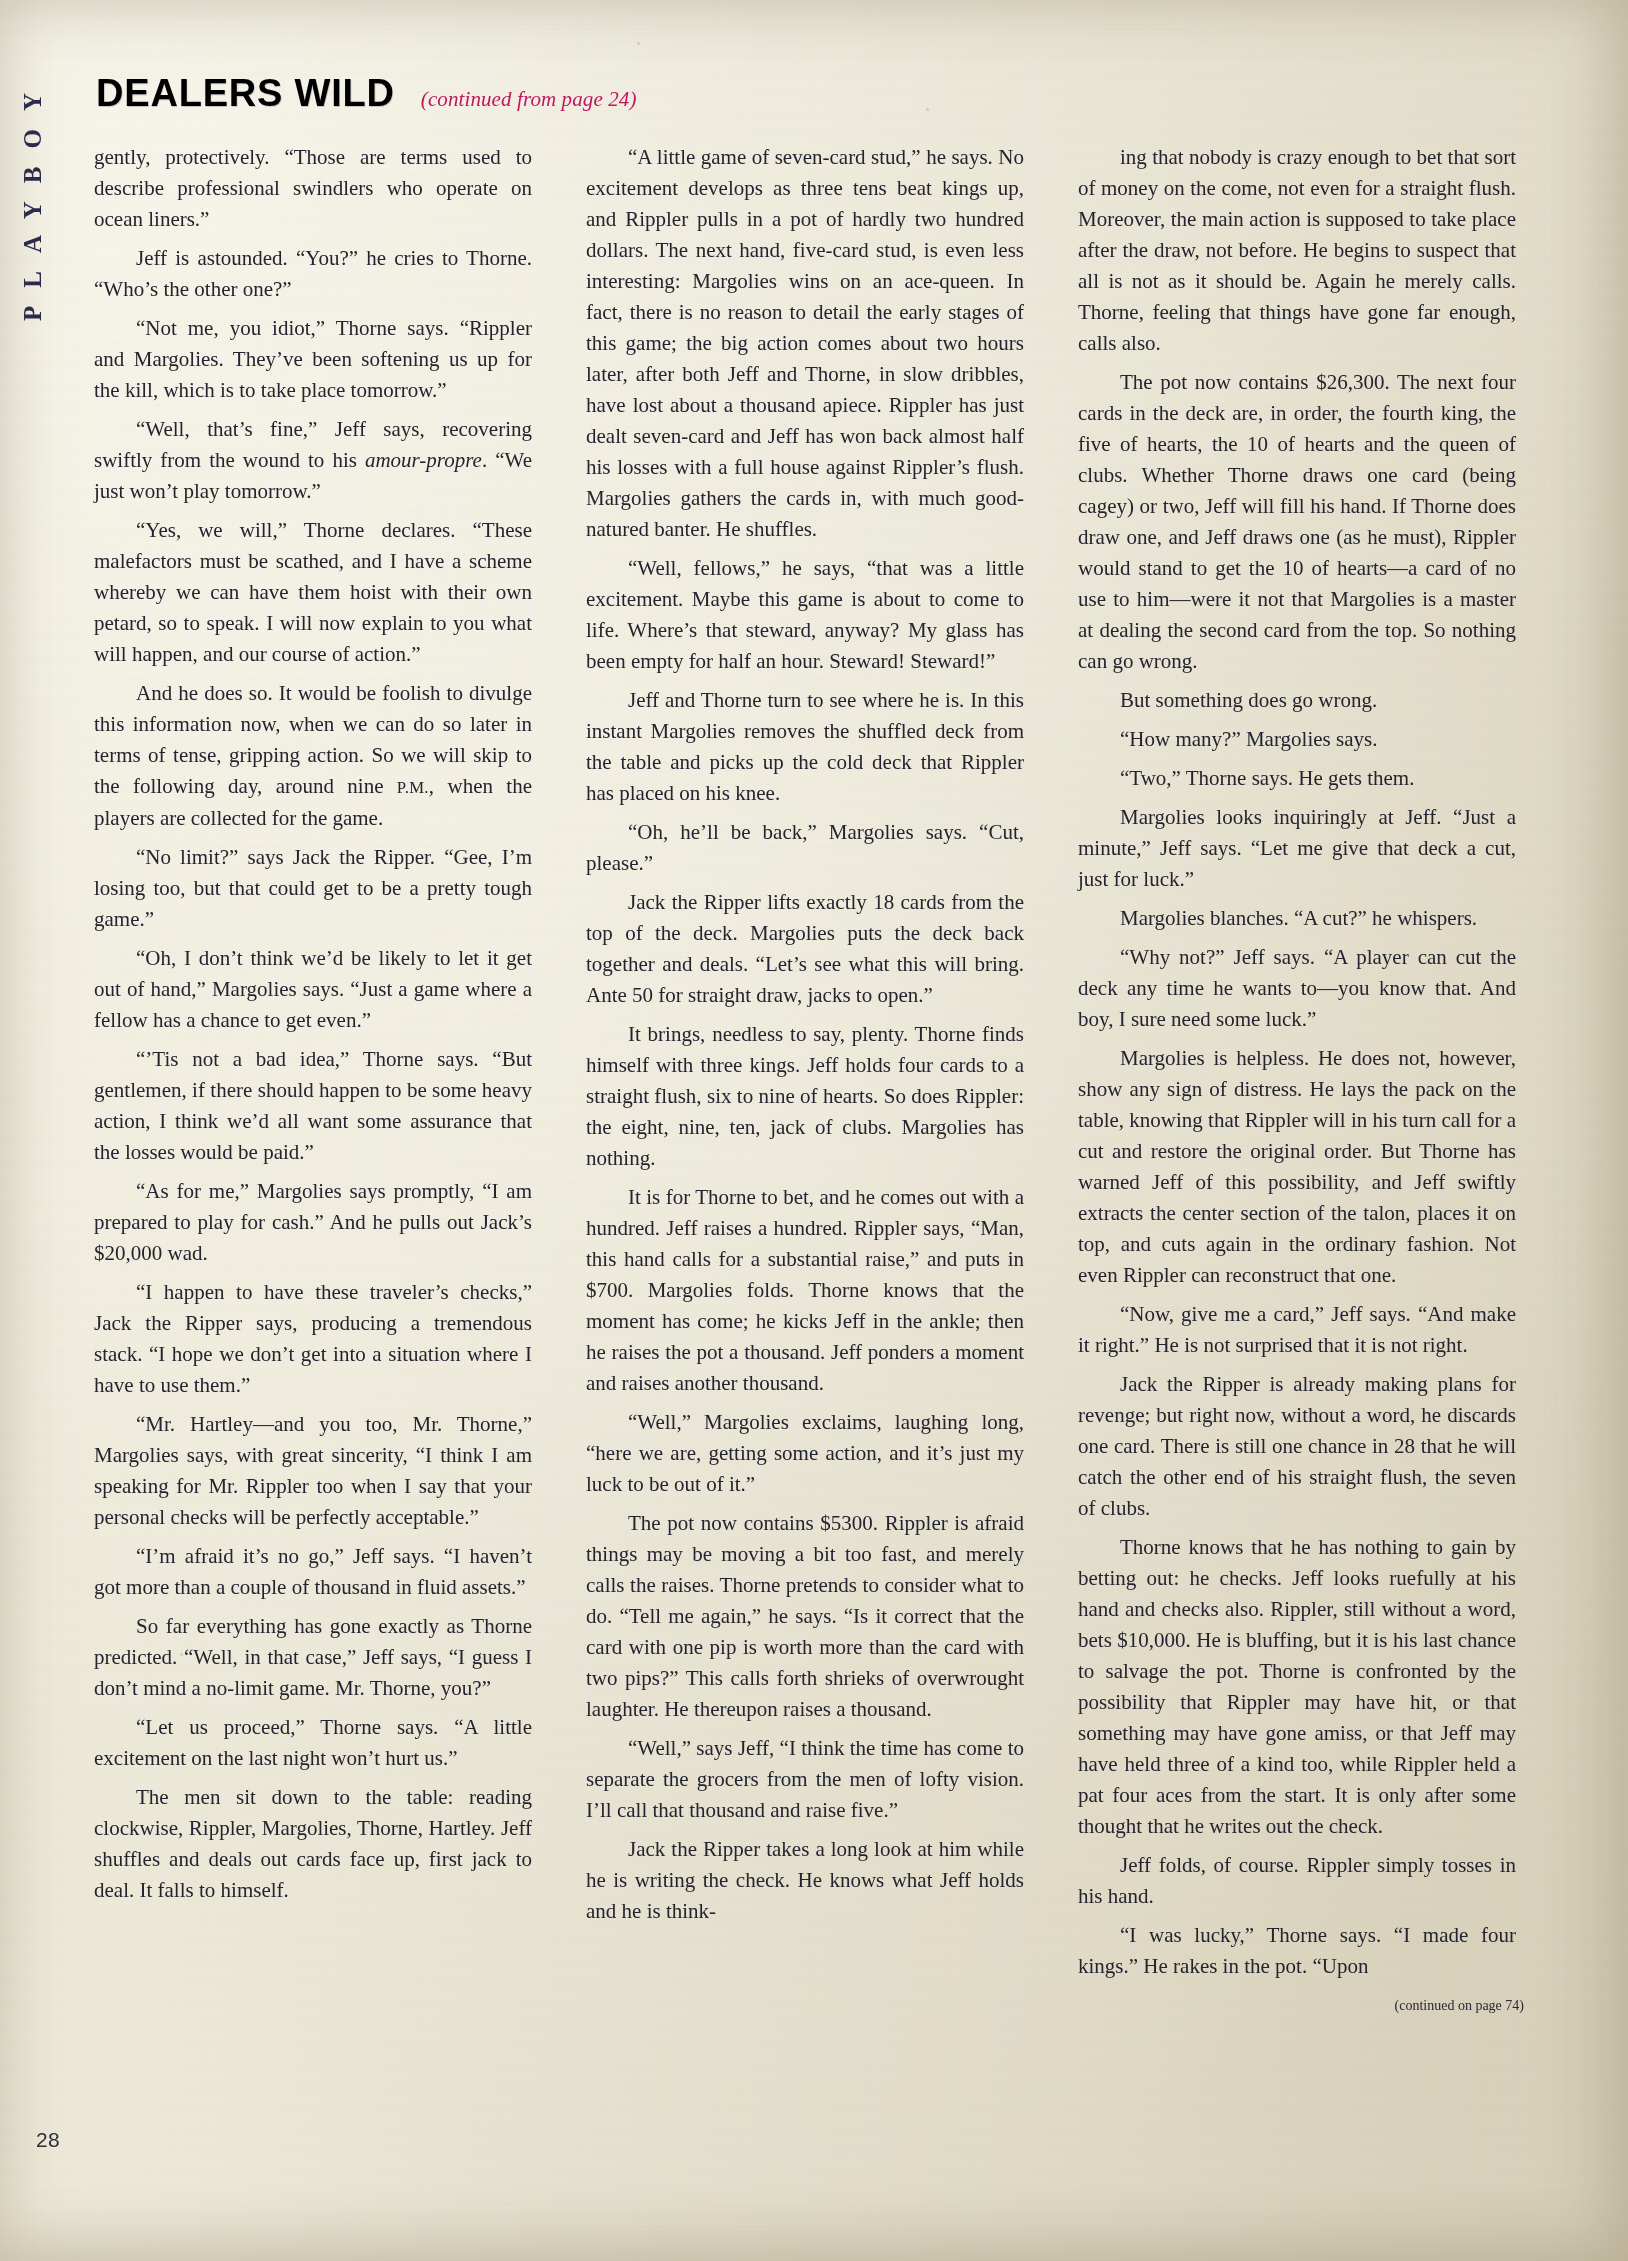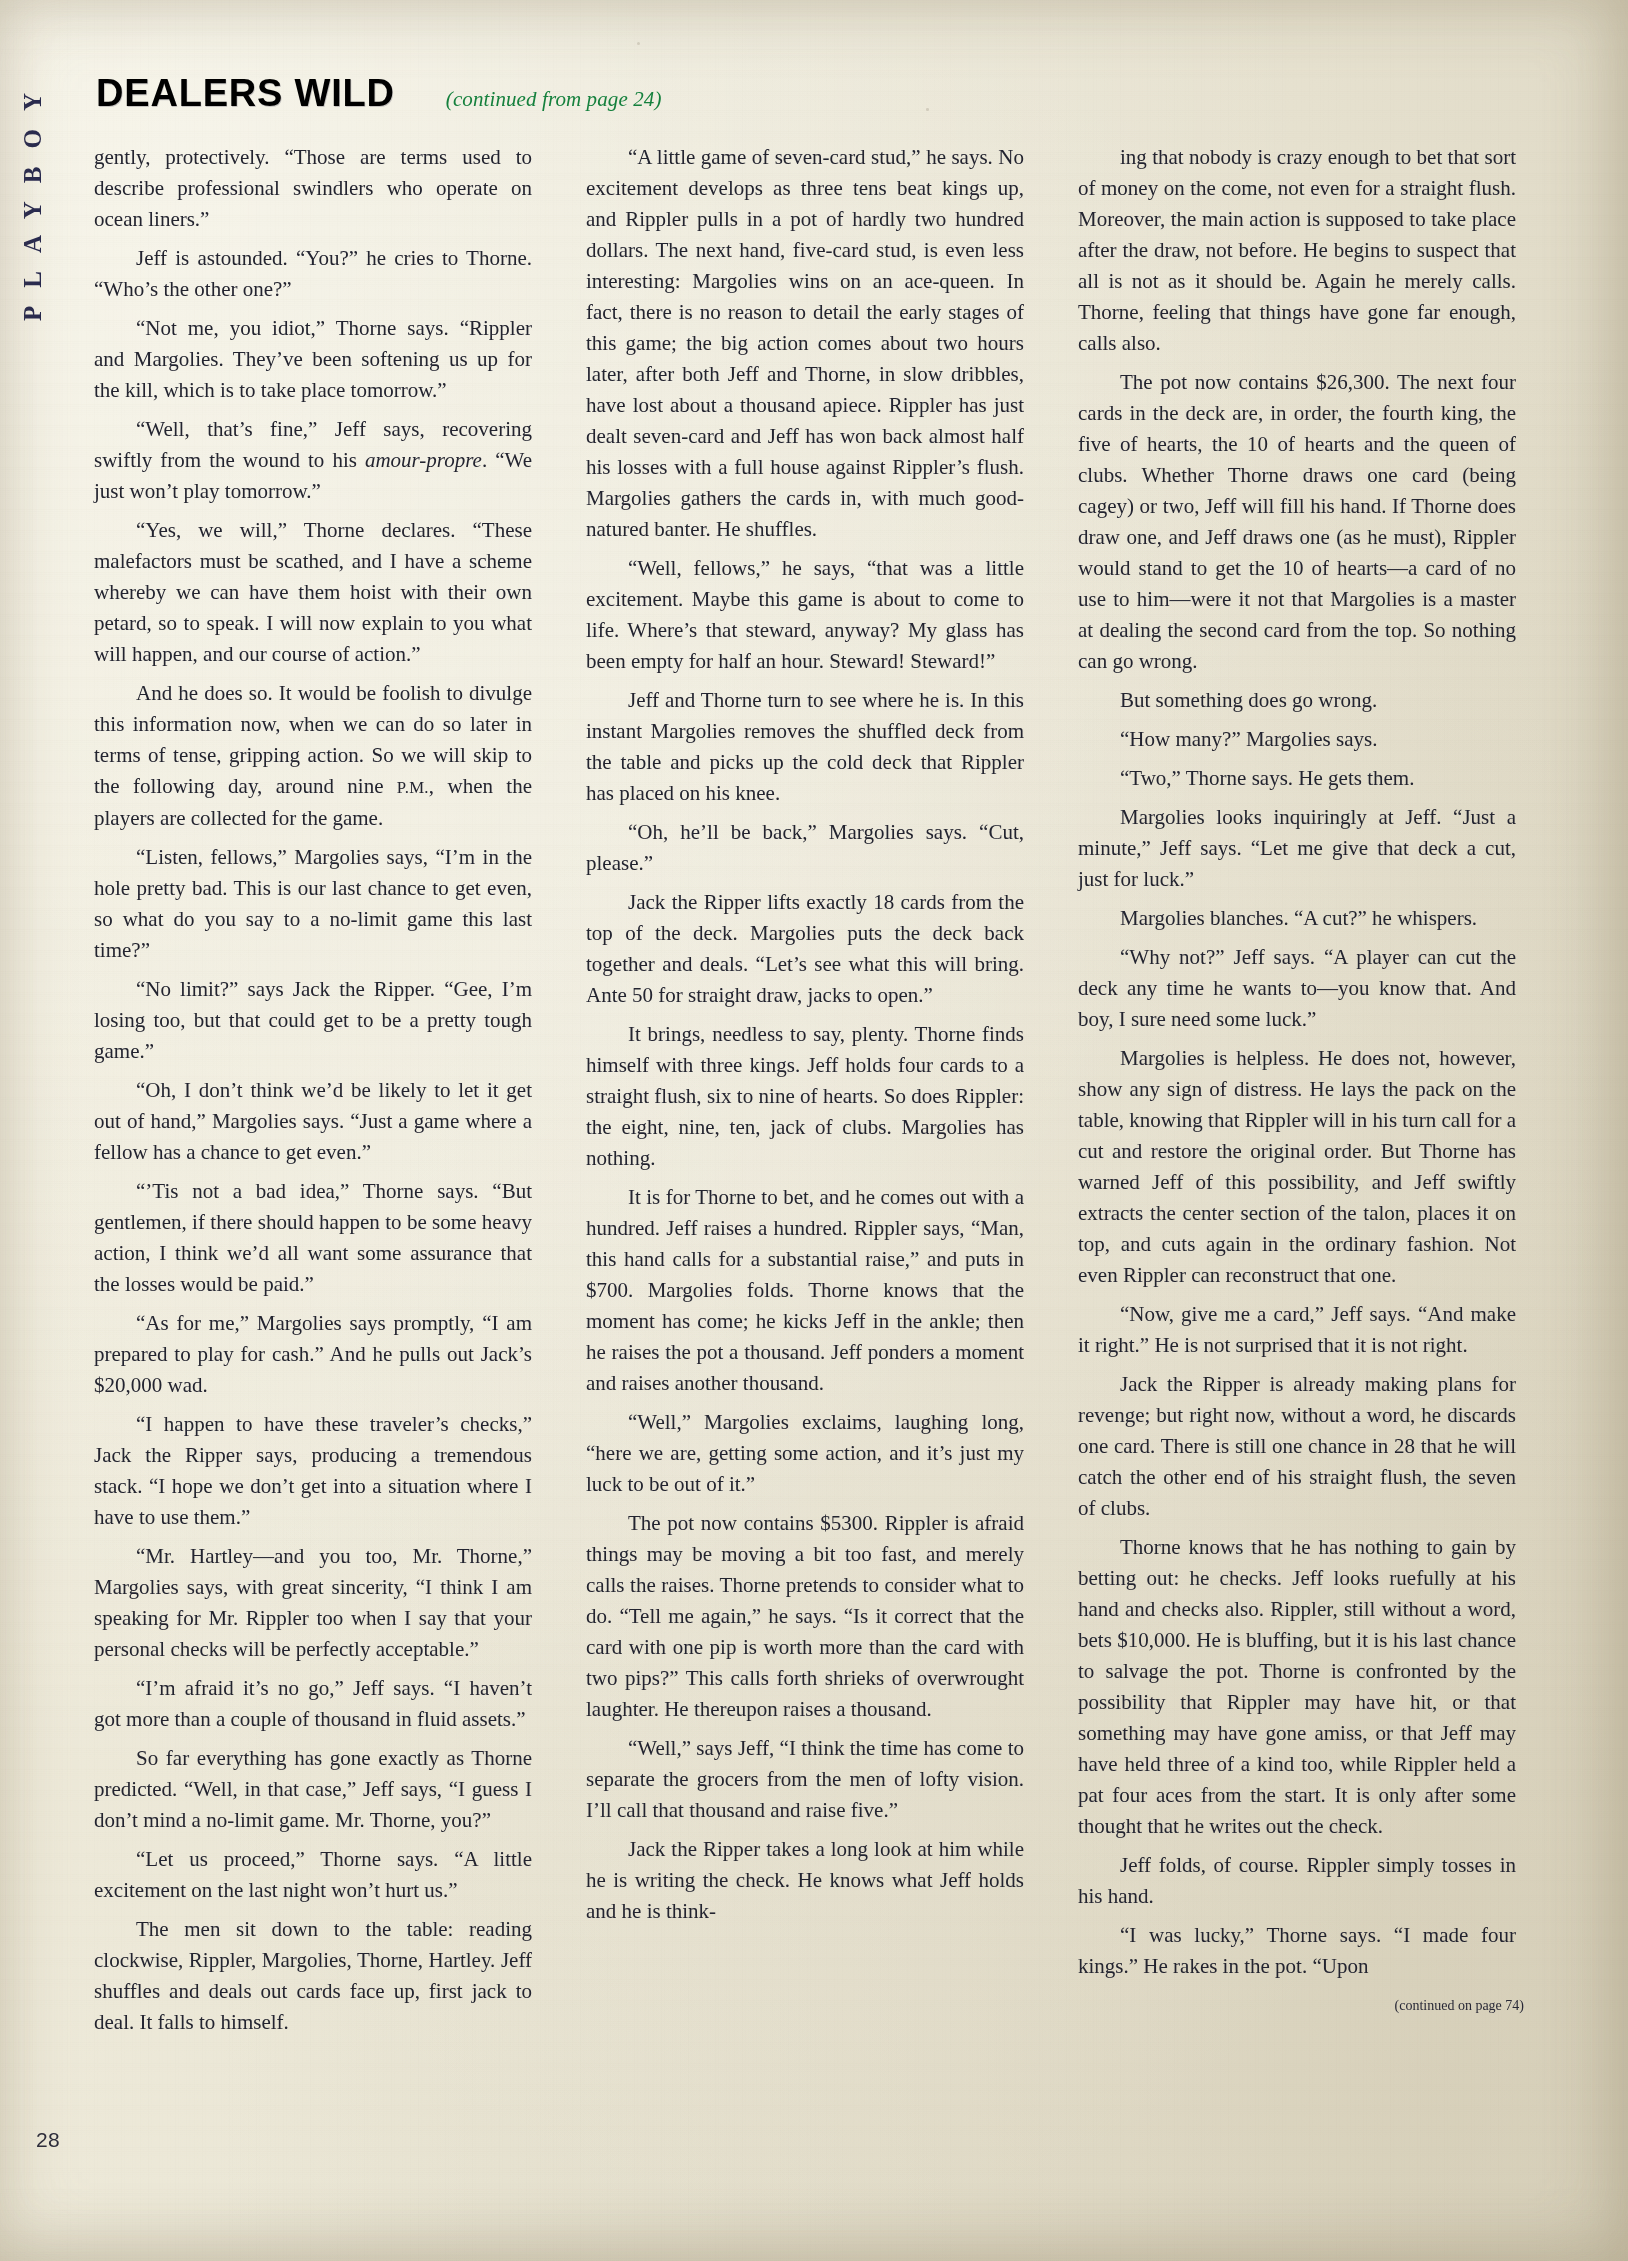--- a/index.html
+++ b/index.html
@@ -90,23 +90,22 @@
     font-size: 38px;
     letter-spacing: 0.8px;
     color: #000000;
     line-height: 1;
     text-shadow: 0.7px 0.7px 0 rgba(60,55,80,0.25);
   }
   #continued-from {
     font-family: "Liberation Serif", "DejaVu Serif", serif;
     font-style: italic;
     font-size: 21px;
-    color: #15803d;
+    color: #be185d;
     letter-spacing: 0.1px;
-    margin-left: 25px;
   }
 
   
   #columns {
     position: absolute;
     left: 86px;
     top: 134px;
     width: 1438px;
     height: 2008px;
     display: flex;
@@ -184,21 +183,20 @@
   </div>
 
   <div id="columns">
     <div class="col c1">
         <p class="noindent">gently, protectively. “Those are terms used to describe professional swindlers who operate on ocean liners.”</p>
         <p>Jeff is astounded. “You?” he cries to Thorne. “Who’s the other one?”</p>
         <p>“Not me, you idiot,” Thorne says. “Rippler and Margolies. They’ve been softening us up for the kill, which is to take place tomorrow.”</p>
         <p>“Well, that’s fine,” Jeff says, recovering swiftly from the wound to his <i>amour-propre</i>. “We just won’t play tomorrow.”</p>
         <p>“Yes, we will,” Thorne declares. “These malefactors must be scathed, and I have a scheme whereby we can have them hoist with their own petard, so to speak. I will now explain to you what will happen, and our course of action.”</p>
         <p>And he does so. It would be foolish to divulge this information now, when we can do so later in terms of tense, gripping action. So we will skip to the following day, around nine <span class="smallcaps">P.M.</span>, when the players are collected for the game.</p>
-        <p>“Listen, fellows,” Margolies says, “I’m in the hole pretty bad. This is our last chance to get even, so what do you say to a no-limit game this last time?”</p>
         <p>“No limit?” says Jack the Ripper. “Gee, I’m losing too, but that could get to be a pretty tough game.”</p>
         <p>“Oh, I don’t think we’d be likely to let it get out of hand,” Margolies says. “Just a game where a fellow has a chance to get even.”</p>
         <p>“’Tis not a bad idea,” Thorne says. “But gentlemen, if there should happen to be some heavy action, I think we’d all want some assurance that the losses would be paid.”</p>
         <p>“As for me,” Margolies says promptly, “I am prepared to play for cash.” And he pulls out Jack’s $20,000 wad.</p>
         <p>“I happen to have these traveler’s checks,” Jack the Ripper says, producing a tremendous stack. “I hope we don’t get into a situation where I have to use them.”</p>
         <p>“Mr. Hartley—and you too, Mr. Thorne,” Margolies says, with great sincerity, “I think I am speaking for Mr. Rippler too when I say that your personal checks will be perfectly acceptable.”</p>
         <p>“I’m afraid it’s no go,” Jeff says. “I haven’t got more than a couple of thousand in fluid assets.”</p>
         <p>So far everything has gone exactly as Thorne predicted. “Well, in that case,” Jeff says, “I guess I don’t mind a no-limit game. Mr. Thorne, you?”</p>
         <p>“Let us proceed,” Thorne says. “A little excitement on the last night won’t hurt us.”</p>
         <p>The men sit down to the table: reading clockwise, Rippler, Margolies, Thorne, Hartley. Jeff shuffles and deals out cards face up, first jack to deal. It falls to himself.</p>

